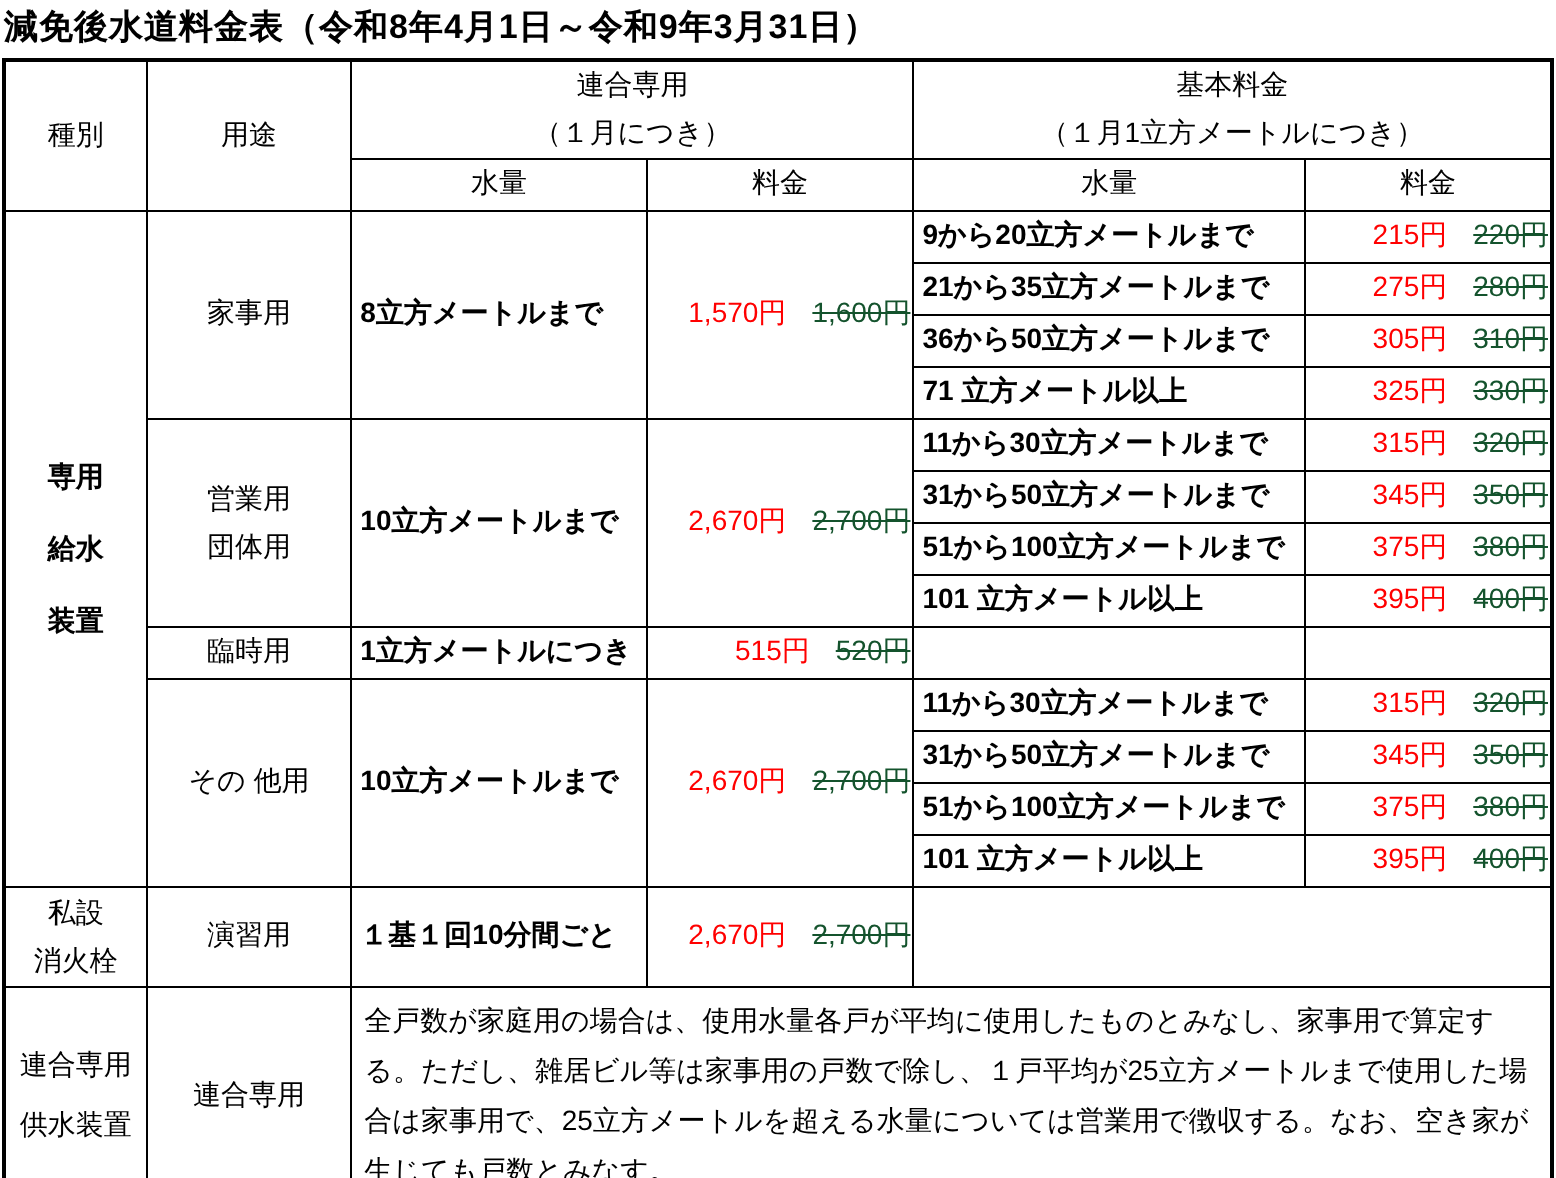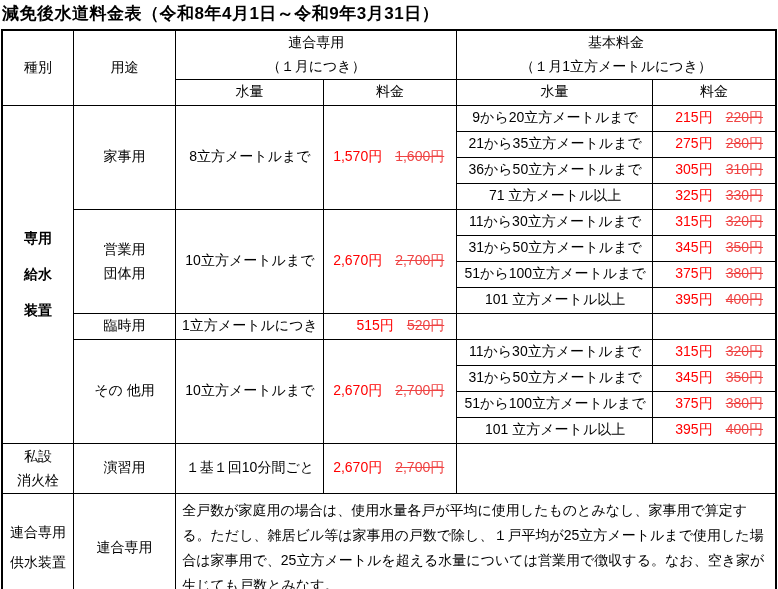--- a/index.html
+++ b/index.html
@@ -35,28 +35,28 @@
     overflow:hidden;
   }
   tr.r-group{height:46px;}
   tr.r-sub{height:26px;}
   tr.r-std{height:26px;}
   tr.r-ensyu{height:48px;}
   tr.r-note{height:100px;}
   .ml{white-space:pre-line;line-height:1.75;margin-top:41px;}
   .type-tall{white-space:pre-line;line-height:2.6;font-weight:bold;}
   .type-mid{white-space:pre-line;line-height:2.1;}
-  td.vol{text-align:center;padding-left:4px;white-space:nowrap;}
-  td.price{padding-right:12px;}
+  td.vol{text-align:left;padding-left:4px;white-space:nowrap;font-weight:bold;}
+  td.price{padding-right:1px;}
   .price-wrap{
     display:flex;justify-content:flex-end;align-items:center;
     gap:13px;white-space:nowrap;
   }
   .price-new{color:#ff0000;}
-  .price-old{color:#ef4444;text-decoration:line-through;}
+  .price-old{color:#14532d;text-decoration:line-through;}
   td.note{
     text-align:left;vertical-align:middle;
     padding:4px 6px 4px 6px;
     font-size:14px;line-height:25px;
   }
   th.grp{white-space:pre-line;line-height:1.7;}
 </style>
 </head>
 <body>
 

